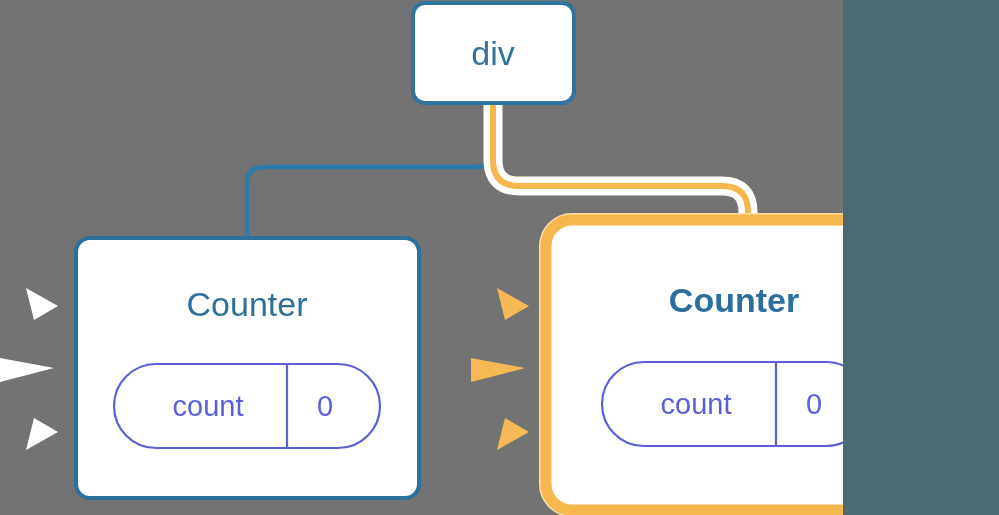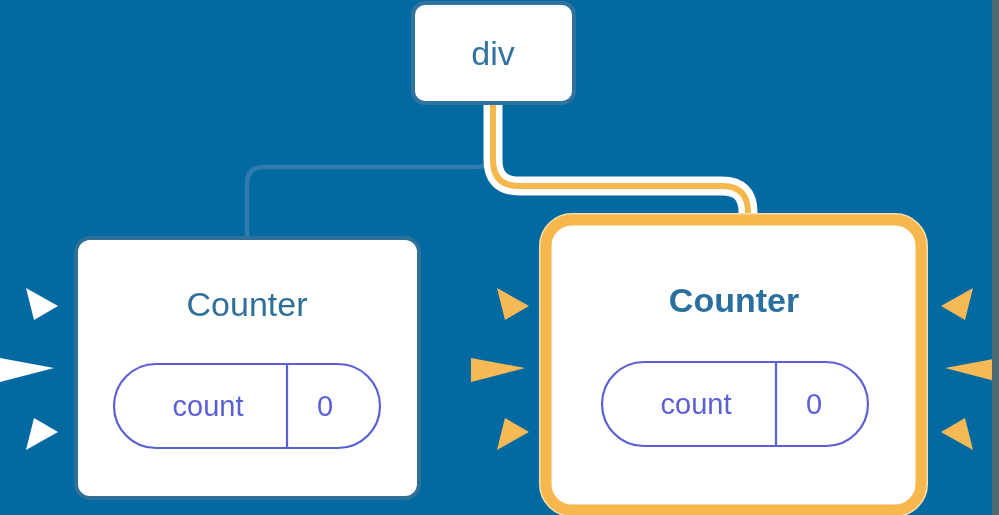--- a/index.html
+++ b/index.html
@@ -6,23 +6,23 @@
   html, body {
     margin: 0;
     padding: 0;
     background: #4d6a73;
   }
   body {
     font-family: "Liberation Sans", sans-serif;
   }
   #stage {
     position: relative;
-    width: 992px;
+    width: 843px;
     height: 515px;
-    background: #0369a1;
+    background: #737373;
     overflow: hidden;
   }
   #stage svg {
     display: block;
     width: 999px;
     height: 515px;
   }
   .node-label {
     font-family: "Liberation Sans", sans-serif;
     font-size: 34px;

